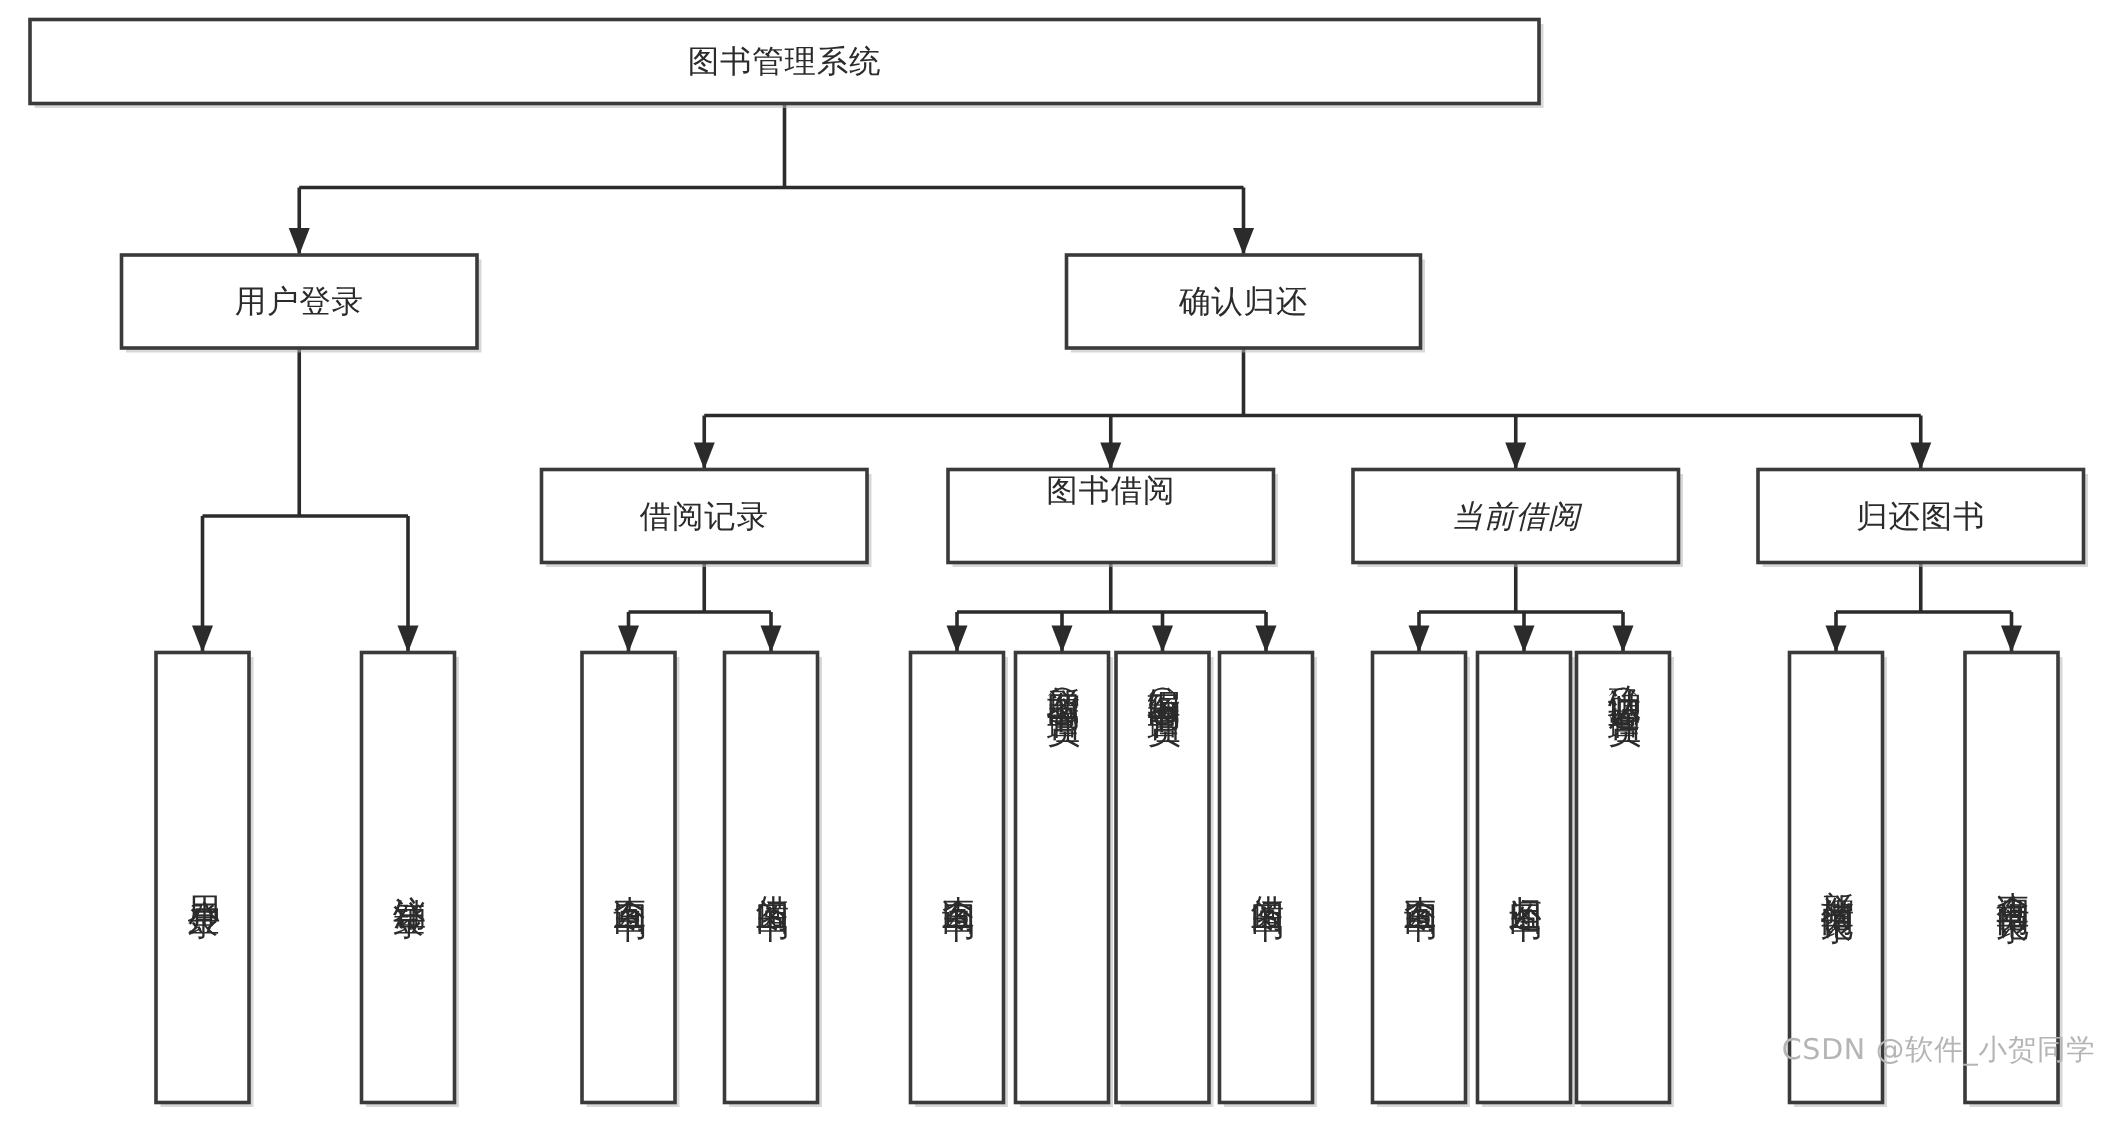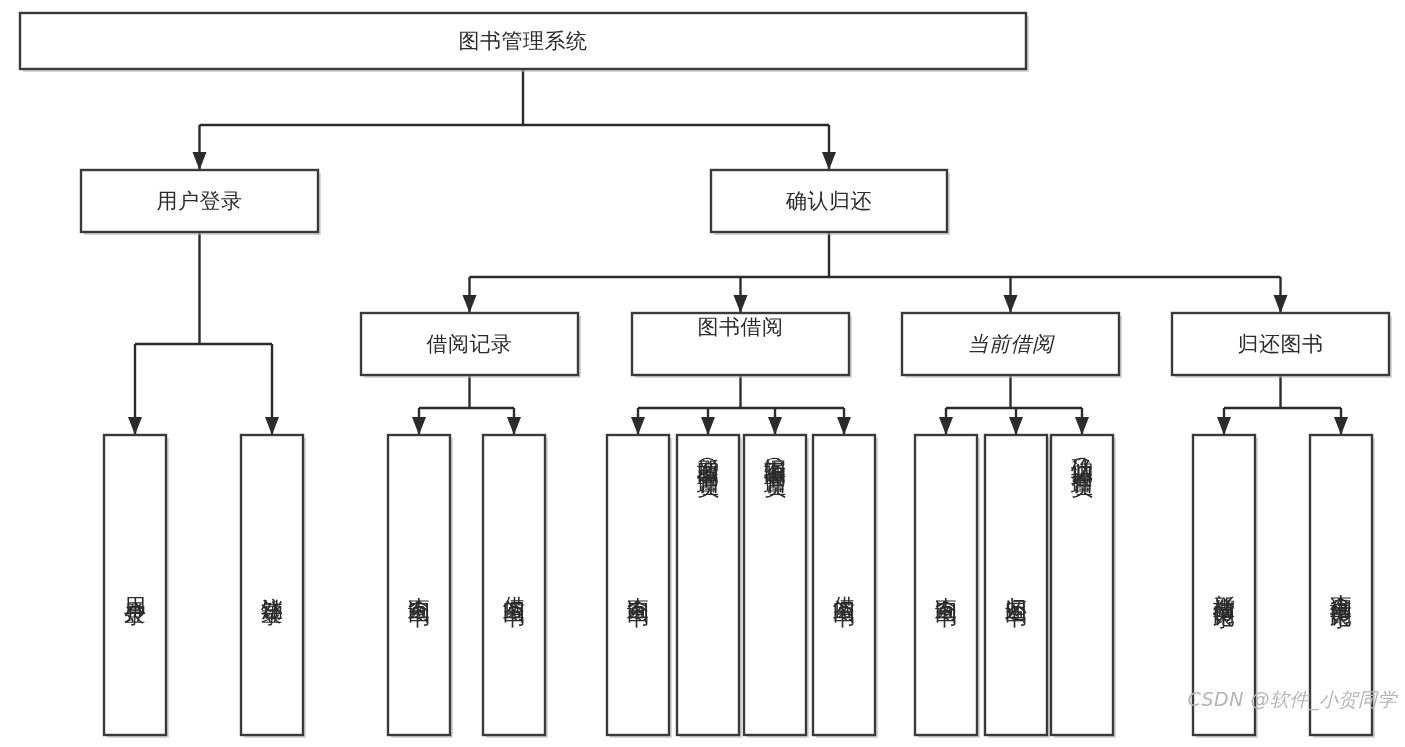--- a/index.html
+++ b/index.html
@@ -76,21 +76,20 @@
   }
   .watermark {
     position: absolute;
     right: 8px;
     bottom: 4px;
     color: #b5b5b5;
     font-size: 19px;
     letter-spacing: 0.5px;
     white-space: nowrap;
     pointer-events: none;
-    font-style: italic;
   }
 </style>
 </head>
 <body>
 
 <div id="diagram-root">
   <svg class="diagram-canvas" viewBox="0 0 1405 747" preserveAspectRatio="none" aria-hidden="true">
     <g id="edges-layer">
         <path class="connector" d="M523,69 L523,125"></path>
         <path class="connector" d="M199.5,125 L829,125"></path>

